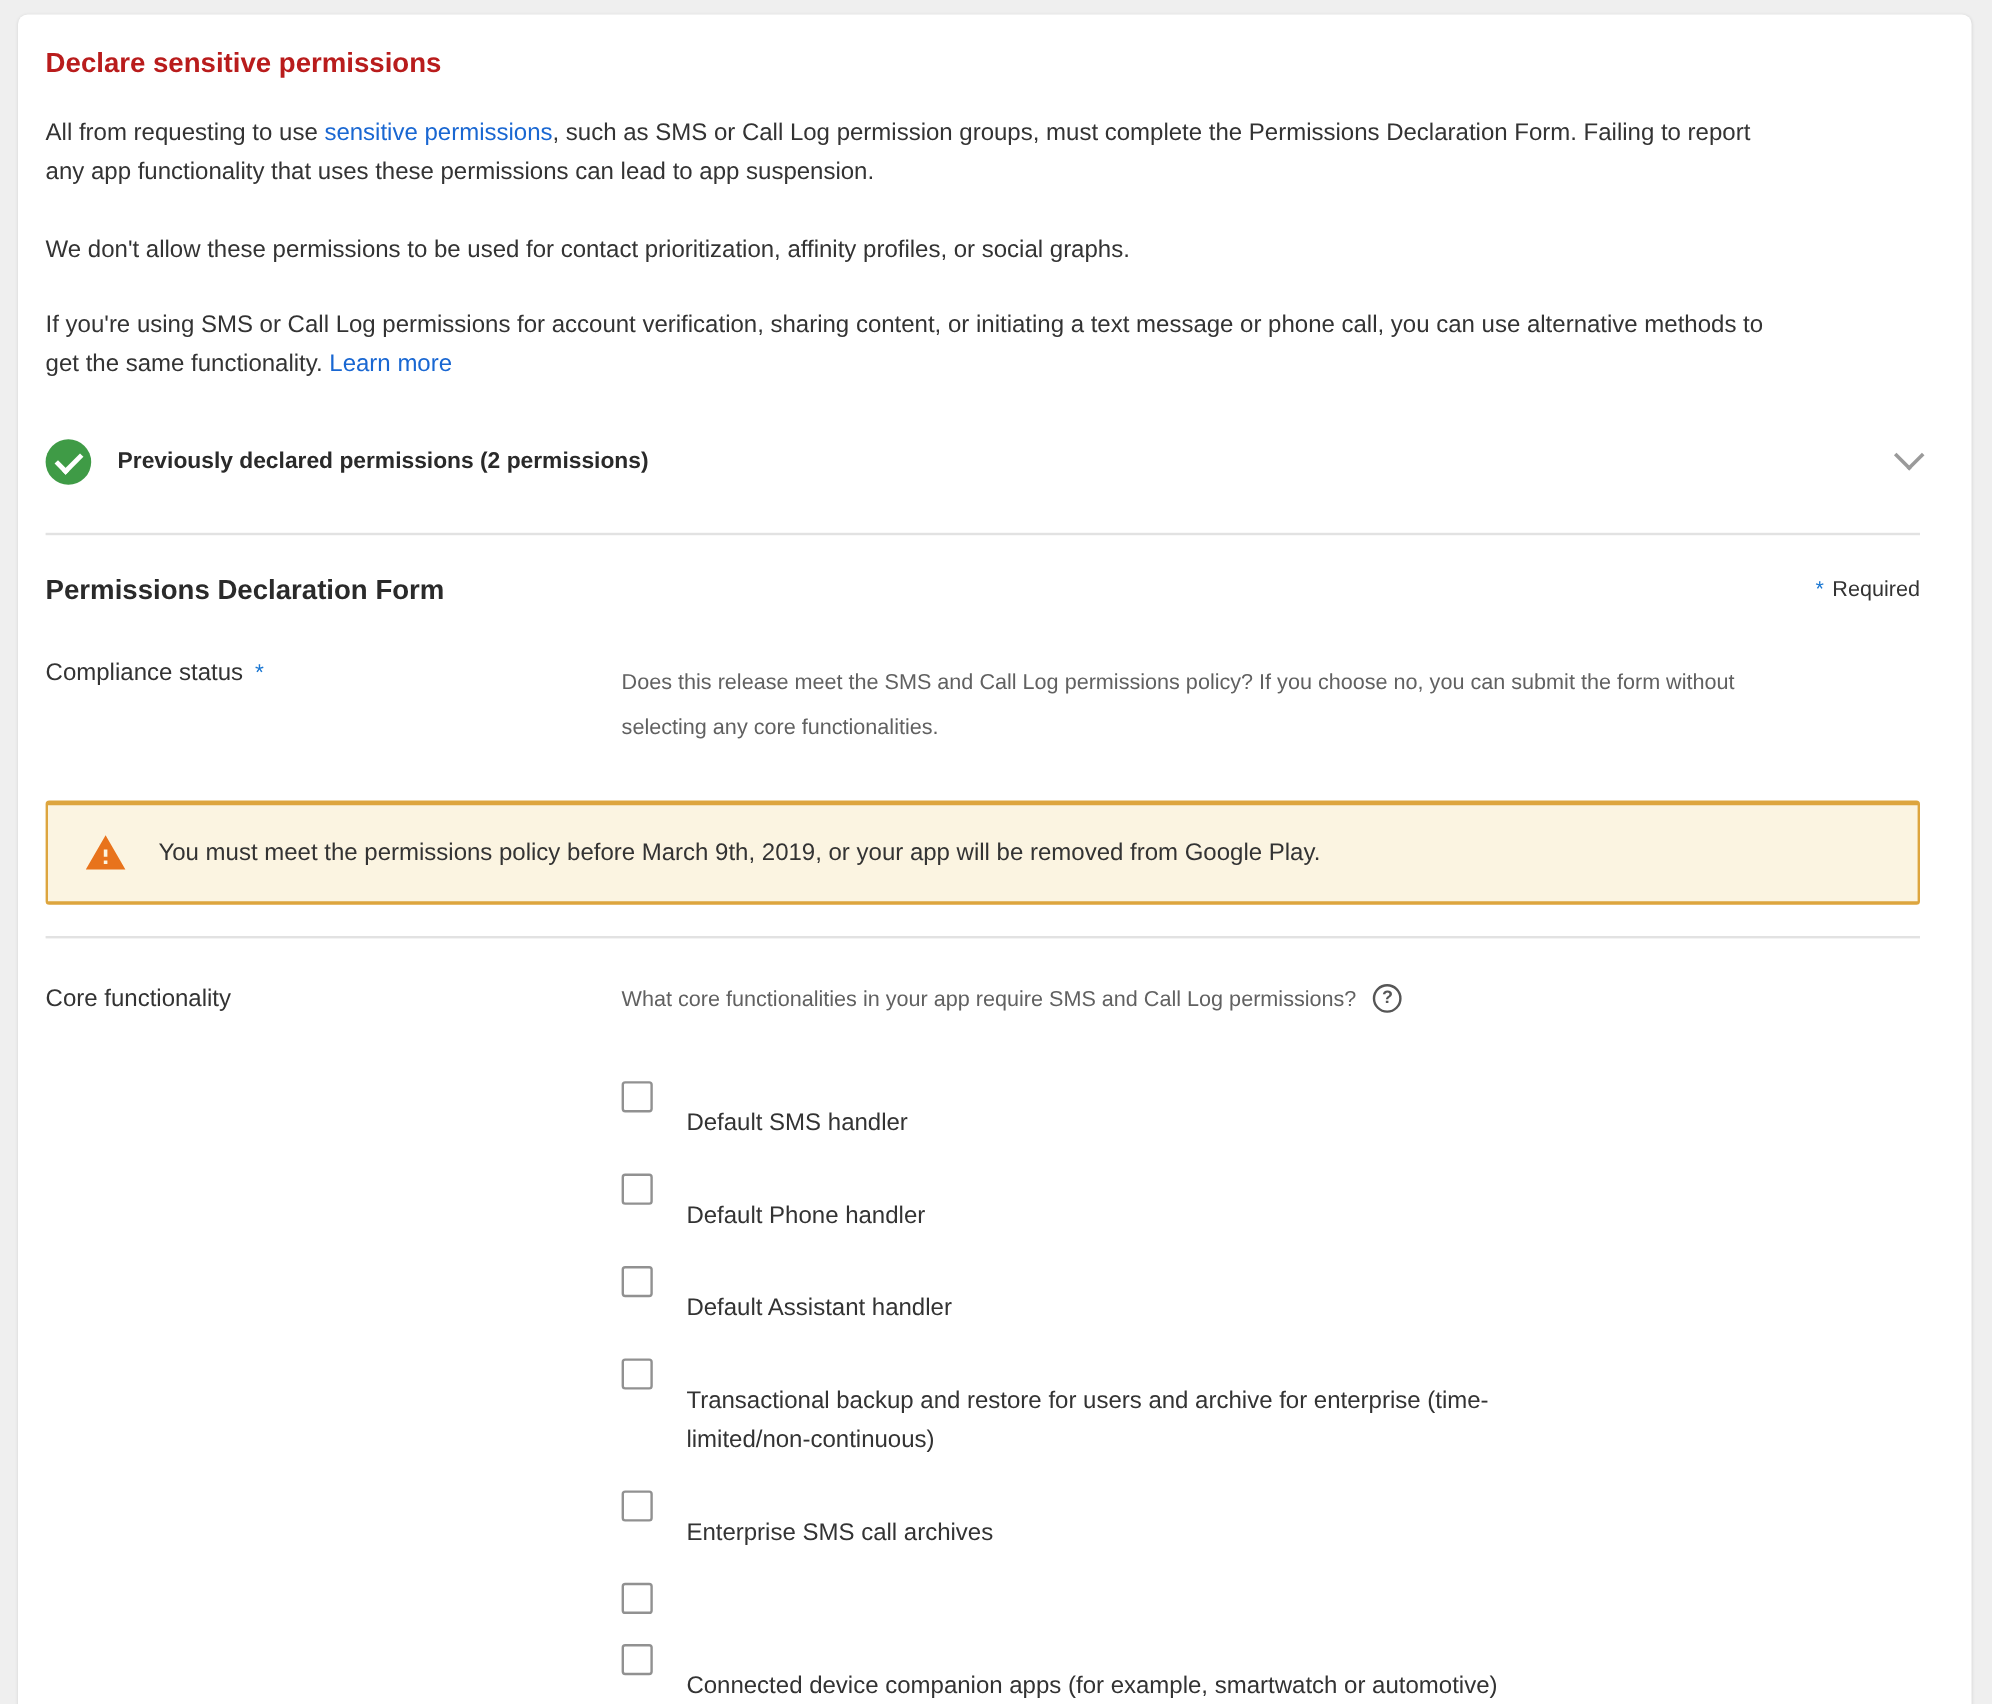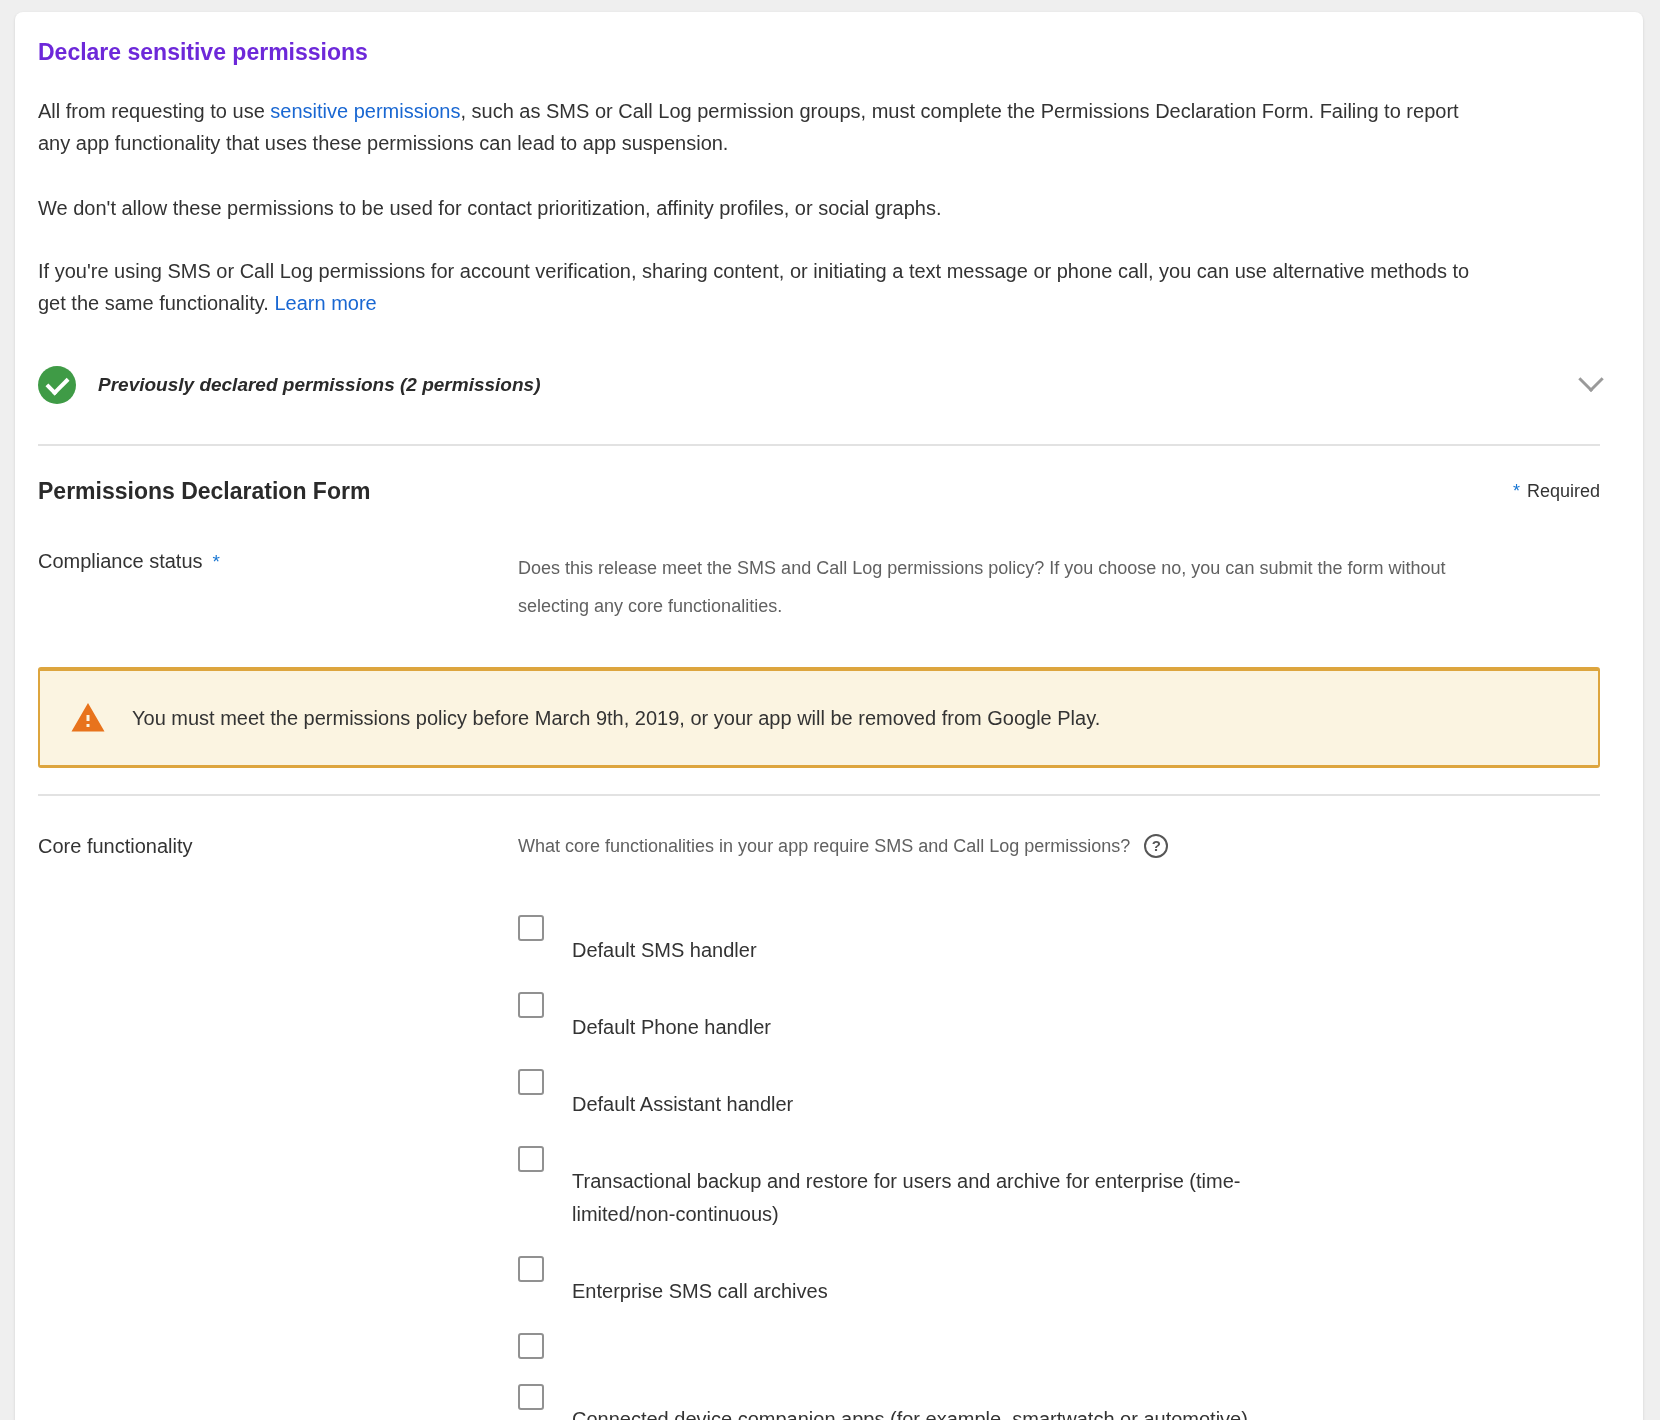--- a/index.html
+++ b/index.html
@@ -19,21 +19,21 @@
     background: #ffffff;
     border-radius: 8px;
     box-shadow: 0 1px 3px rgba(0,0,0,0.12);
     padding: 0 43px 0 23px;
   }
   .page-title {
     margin-top: 26px;
     font-size: 23px;
     font-weight: 700;
     line-height: 28px;
-    color: #6d28d9;
+    color: #b91c1c;
   }
   .para {
     font-size: 20px;
     line-height: 32px;
     color: #333333;
   }
   .p1 { margin-top: 29px; }
   .p2 { margin-top: 33px; }
   .p3 { margin-top: 31px; }
   .preline { white-space: pre-line; }
@@ -42,21 +42,20 @@
     text-decoration: none;
     cursor: pointer;
   }
   
   .expander {
     margin-top: 38px;
     height: 56px;
     display: flex;
     align-items: center;
     cursor: pointer;
-    font-style: italic;
   }
   .check-circle {
     width: 38px; height: 38px;
     border-radius: 50%;
     background: #3f9b46;
     position: relative;
     flex: 0 0 auto;
   }
   .check-circle::after {
     content: "";
@@ -140,21 +139,21 @@
     flex: 0 0 auto;
   }
   .radio-label {
     margin-left: 18px;
     font-size: 20px;
     color: #333333;
   }
   
   .banner {
     margin-top: 42px;
-    height: 101px;
+    height: 87px;
     background: #fbf4e1;
     border: 2px solid #dda53e;
     border-top-width: 4px;
     border-bottom-width: 3px;
     border-radius: 3px;
     display: flex;
     align-items: center;
     padding-left: 30px;
   }
   .warning-icon { flex: 0 0 auto; display: block; }

